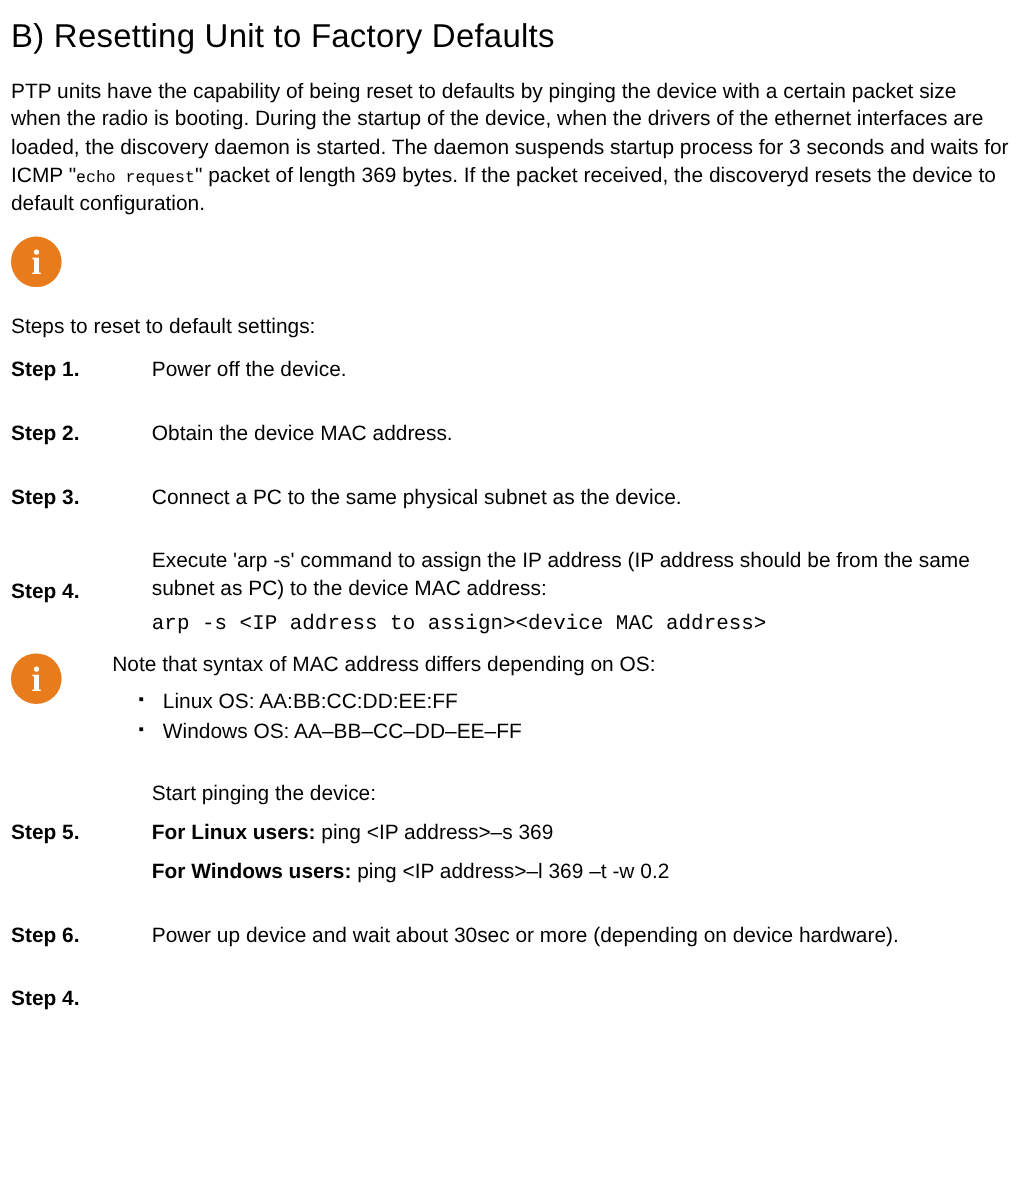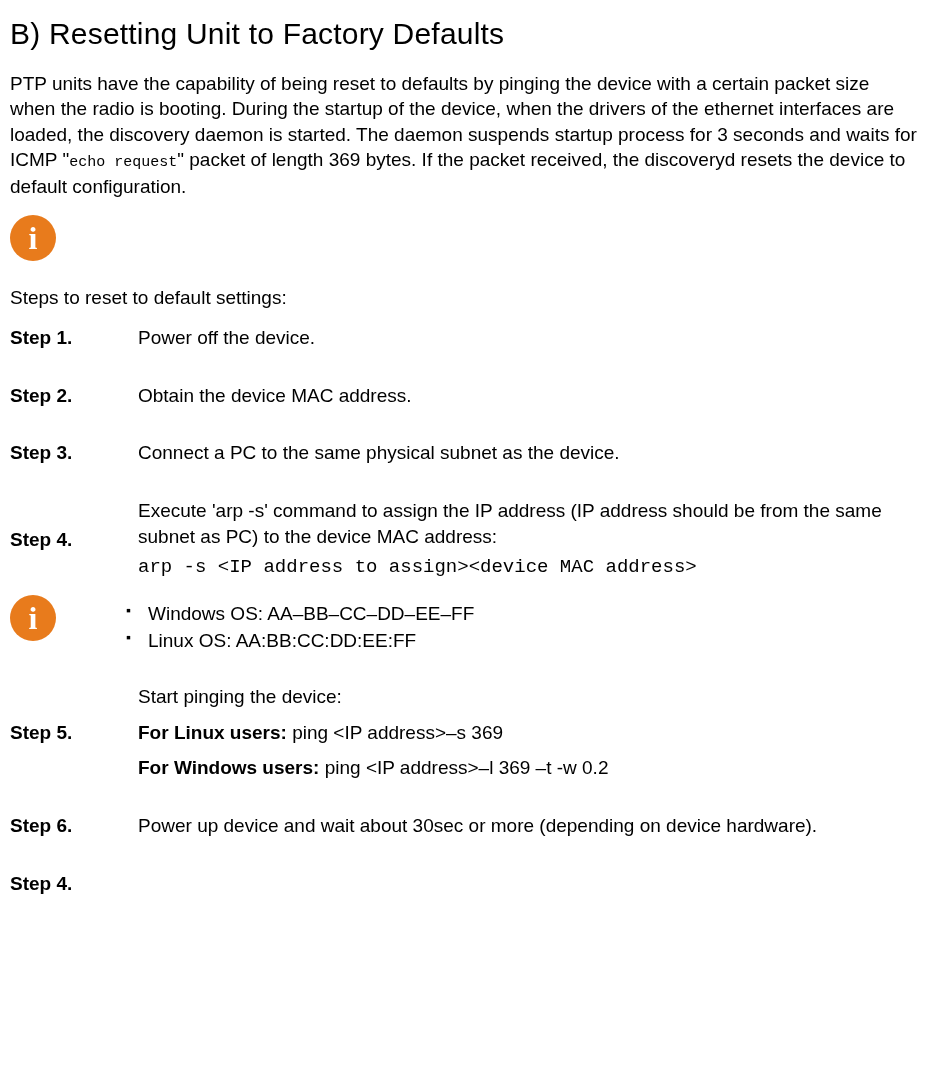--- a/index.html
+++ b/index.html
@@ -143,23 +143,24 @@
   <div class="step-label">Step 4.</div>
   <div class="step-content">
     <p>Execute 'arp -s' command to assign the IP address (IP address should be from the same subnet as PC) to the device MAC address:</p>
     <span class="codeline">arp -s &lt;IP address to assign&gt;&lt;device MAC address&gt;</span>
   </div>
 </div>
 
 <div class="info-block" style="margin-bottom:28px;">
   <div class="info-icon">i</div>
   <div class="info-text">
+    <p>Note that syntax of MAC address differs depending on OS:</p>
     <ul class="bullets">
+      <li>Linux OS: AA:BB:CC:DD:EE:FF</li>
       <li>Windows OS: AA–BB–CC–DD–EE–FF</li>
-      <li>Linux OS: AA:BB:CC:DD:EE:FF</li>
     </ul>
   </div>
 </div>
 
 <div class="step-row">
   <div class="step-label">Step 5.</div>
   <div class="step-content">
     <p>Start pinging the device:</p>
     <p class="sub"><b>For Linux users:</b><span> ping &lt;IP address&gt;–s 369</span></p>
     <p class="sub"><b>For Windows users:</b><span> ping &lt;IP address&gt;–l 369 –t -w 0.2</span></p>

